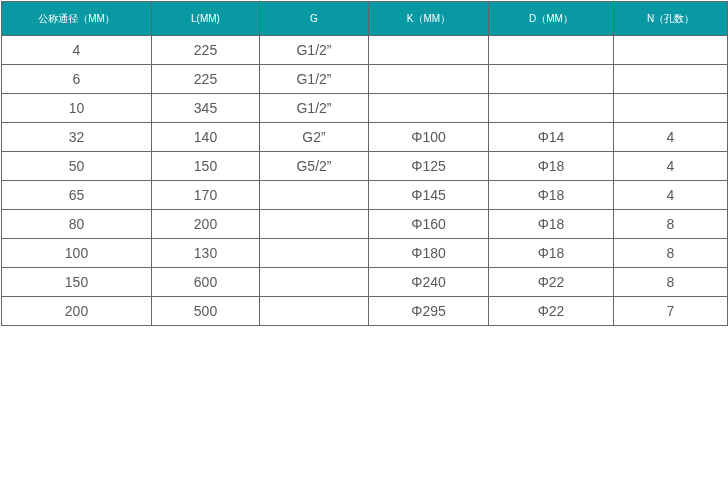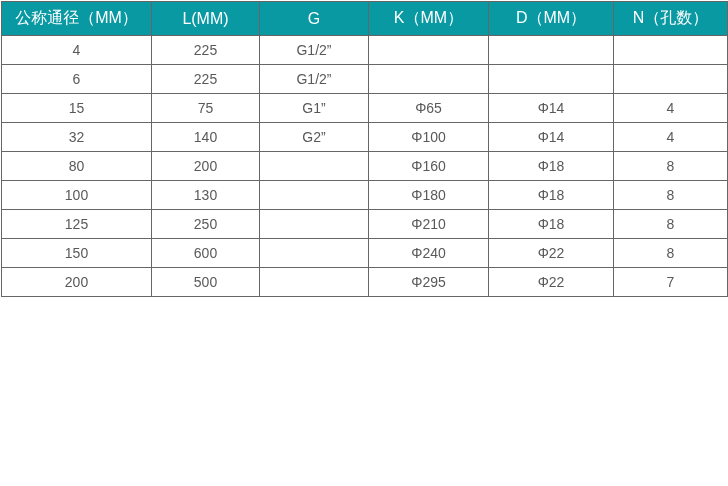--- a/index.html
+++ b/index.html
@@ -26,21 +26,21 @@
     border: 1px solid var(--border-color, #666666);
     text-align: center;
     vertical-align: middle;
     padding: 0 2px;
     overflow: hidden;
     white-space: nowrap;
   }
   table.spec-table thead th {
     background: var(--header-bg, #0999a3);
     color: var(--header-text, #ffffff);
-    font-size: 16px;
+    font-size: 10px;
     font-weight: normal;
     height: 33px;
   }
   table.spec-table tbody td {
     color: var(--body-text, #595959);
     font-size: 14px;
     height: 28px;
     background: #ffffff;
   }
 </style>
@@ -78,56 +78,64 @@
         </tr>
         <tr>
           <td>6</td>
           <td>225</td>
           <td>G1/2”</td>
           <td></td>
           <td></td>
           <td></td>
         </tr>
         <tr>
-          <td>15</td>
-          <td>75</td>
-          <td>G1”</td>
-          <td>Φ65</td>
-          <td>Φ14</td>
-          <td>4</td>
+          <td>10</td>
+          <td>345</td>
+          <td>G1/2”</td>
+          <td></td>
+          <td></td>
+          <td></td>
         </tr>
         <tr>
           <td>32</td>
           <td>140</td>
           <td>G2”</td>
           <td>Φ100</td>
           <td>Φ14</td>
+          <td>4</td>
+        </tr>
+        <tr>
+          <td>50</td>
+          <td>150</td>
+          <td>G5/2”</td>
+          <td>Φ125</td>
+          <td>Φ18</td>
+          <td>4</td>
+        </tr>
+        <tr>
+          <td>65</td>
+          <td>170</td>
+          <td></td>
+          <td>Φ145</td>
+          <td>Φ18</td>
           <td>4</td>
         </tr>
         <tr>
           <td>80</td>
           <td>200</td>
           <td></td>
           <td>Φ160</td>
           <td>Φ18</td>
           <td>8</td>
         </tr>
         <tr>
           <td>100</td>
           <td>130</td>
           <td></td>
           <td>Φ180</td>
-          <td>Φ18</td>
-          <td>8</td>
-        </tr>
-        <tr>
-          <td>125</td>
-          <td>250</td>
-          <td></td>
-          <td>Φ210</td>
           <td>Φ18</td>
           <td>8</td>
         </tr>
         <tr>
           <td>150</td>
           <td>600</td>
           <td></td>
           <td>Φ240</td>
           <td>Φ22</td>
           <td>8</td>

